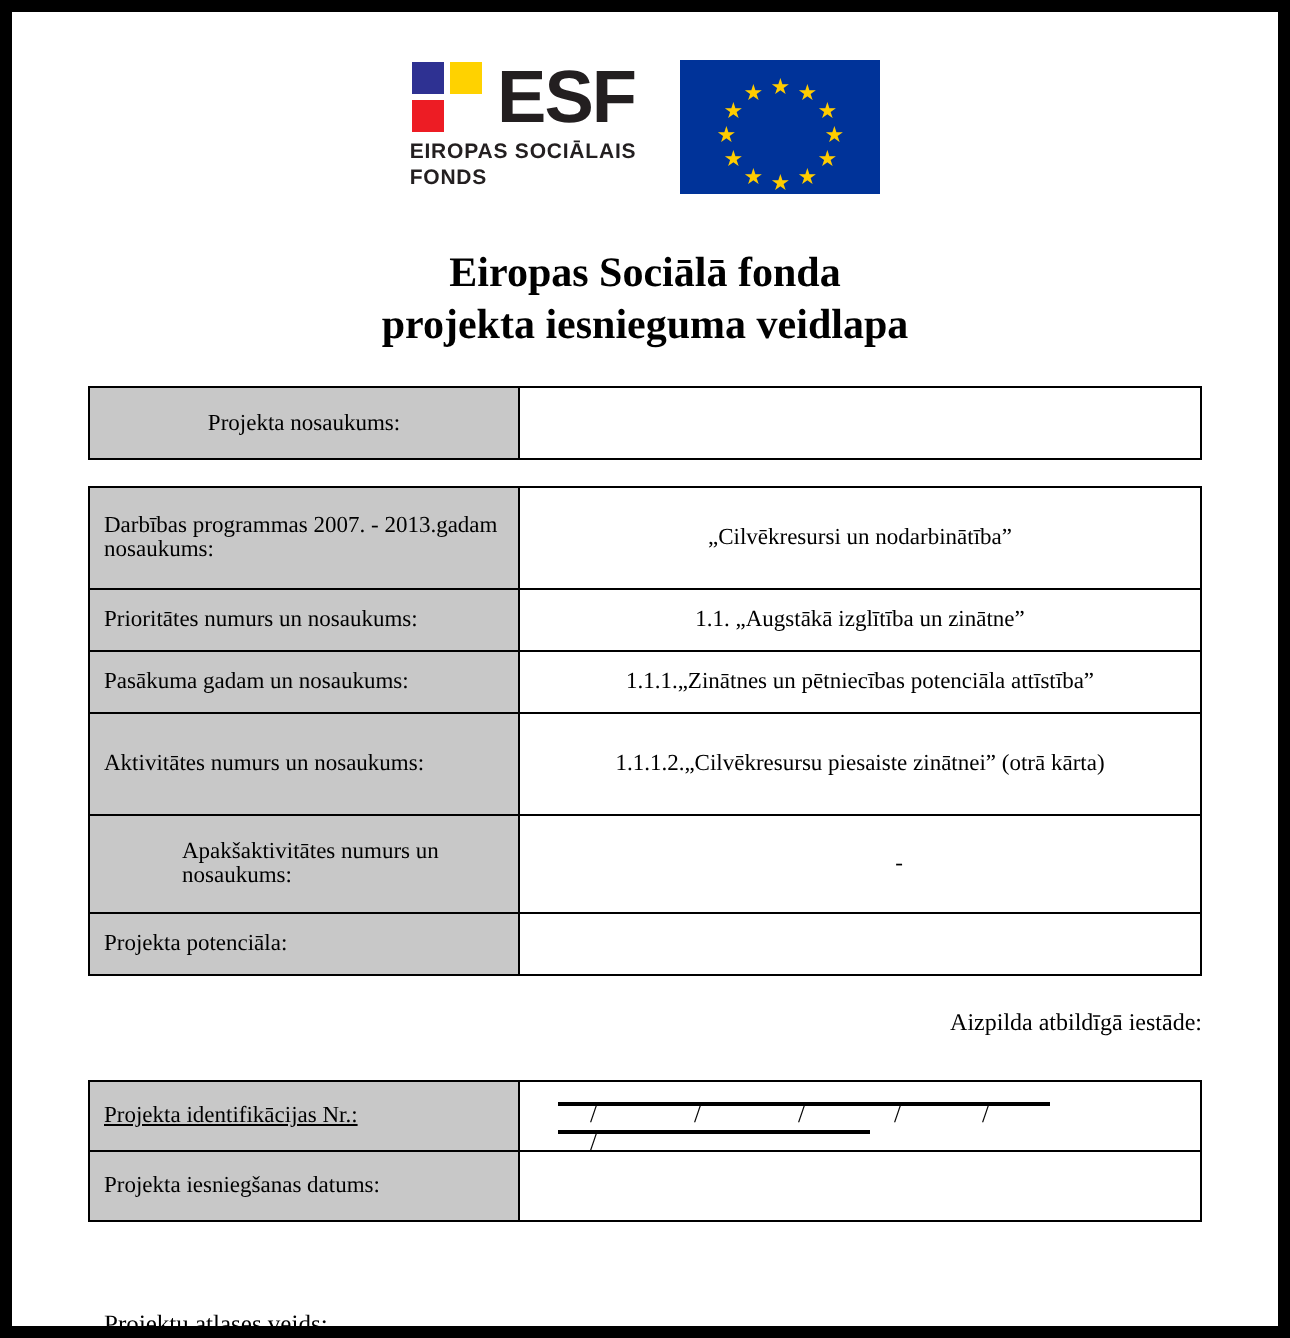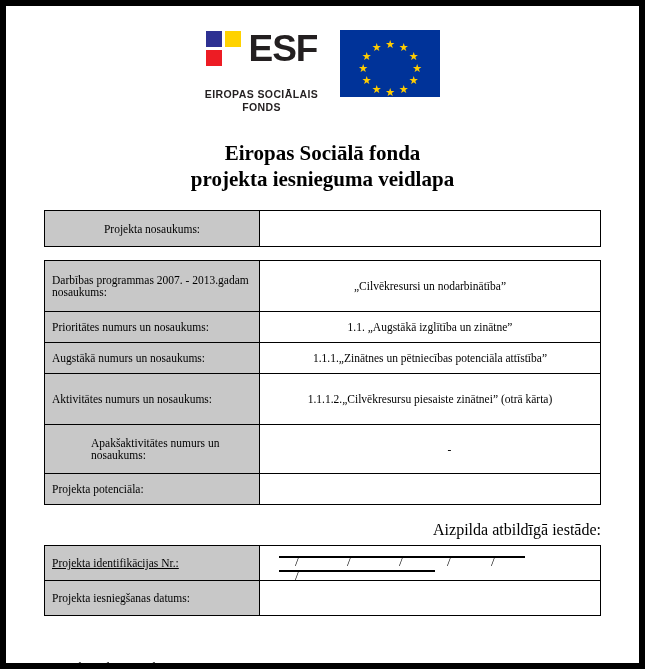--- a/index.html
+++ b/index.html
@@ -61,23 +61,23 @@
     letter-spacing: -1px;
     color: #231f20;
     line-height: 37px;
   }
   .esf-sub {
     font-family: "Liberation Sans", sans-serif;
     font-size: 10.5px;
     font-weight: bold;
     color: #231f20;
     letter-spacing: 0.4px;
-    text-align: center;
+    text-align: left;
     line-height: 13px;
-    margin-top: 21px;
+    margin-top: 3px;
   }
   .eu-flag {
     width: 100px;
     height: 67px;
     background: #003399;
     position: relative;
   }
   .eu-flag .star {
     position: absolute;
     color: #ffcc00;
@@ -118,22 +118,22 @@
   }
   .t-name { margin-bottom: 13px; }
   .t-name .lbl { text-align: center; }
   .t-name td { height: 27px; }
   .t-main td { height: 22px; }
   .t-main .tall { height: 42px; }
   .t-main .tall2 { height: 40px; padding-left: 46px; }
   
   .fill-note {
     text-align: right;
-    font-size: 16px;
-    margin: 16px 0 6px 0;
+    font-size: 12px;
+    margin: 16px 0 21px 0;
   }
   .t-id td { height: 26px; }
   .t-id .lbl-u { background: #c8c8c8; }
   .t-id .lbl-u span {
     text-decoration: underline;
   }
   .slashbox {
     position: relative;
     height: 22px;
   }
@@ -232,21 +232,21 @@
     <tbody>
         <tr>
       <td class="lbl tall">Darbības programmas 2007. - 2013.gadam nosaukums:</td>
       <td class="val tall">„Cilvēkresursi un nodarbinātība”</td>
     </tr>
     <tr>
       <td class="lbl">Prioritātes numurs un nosaukums:</td>
       <td class="val">1.1. „Augstākā izglītība un zinātne”</td>
     </tr>
     <tr>
-      <td class="lbl">Augstākā numurs un nosaukums:</td>
+      <td class="lbl">Pasākuma gadam un nosaukums:</td>
       <td class="val">1.1.1.„Zinātnes un pētniecības potenciāla attīstība”</td>
     </tr>
     <tr>
       <td class="lbl tall">Aktivitātes numurs un nosaukums:</td>
       <td class="val tall">1.1.1.2.„Cilvēkresursu piesaiste zinātnei” (otrā kārta)</td>
     </tr>
     <tr>
       <td class="lbl tall2">Apakšaktivitātes numurs un nosaukums:</td>
       <td class="val tall2">-</td>
     </tr>

